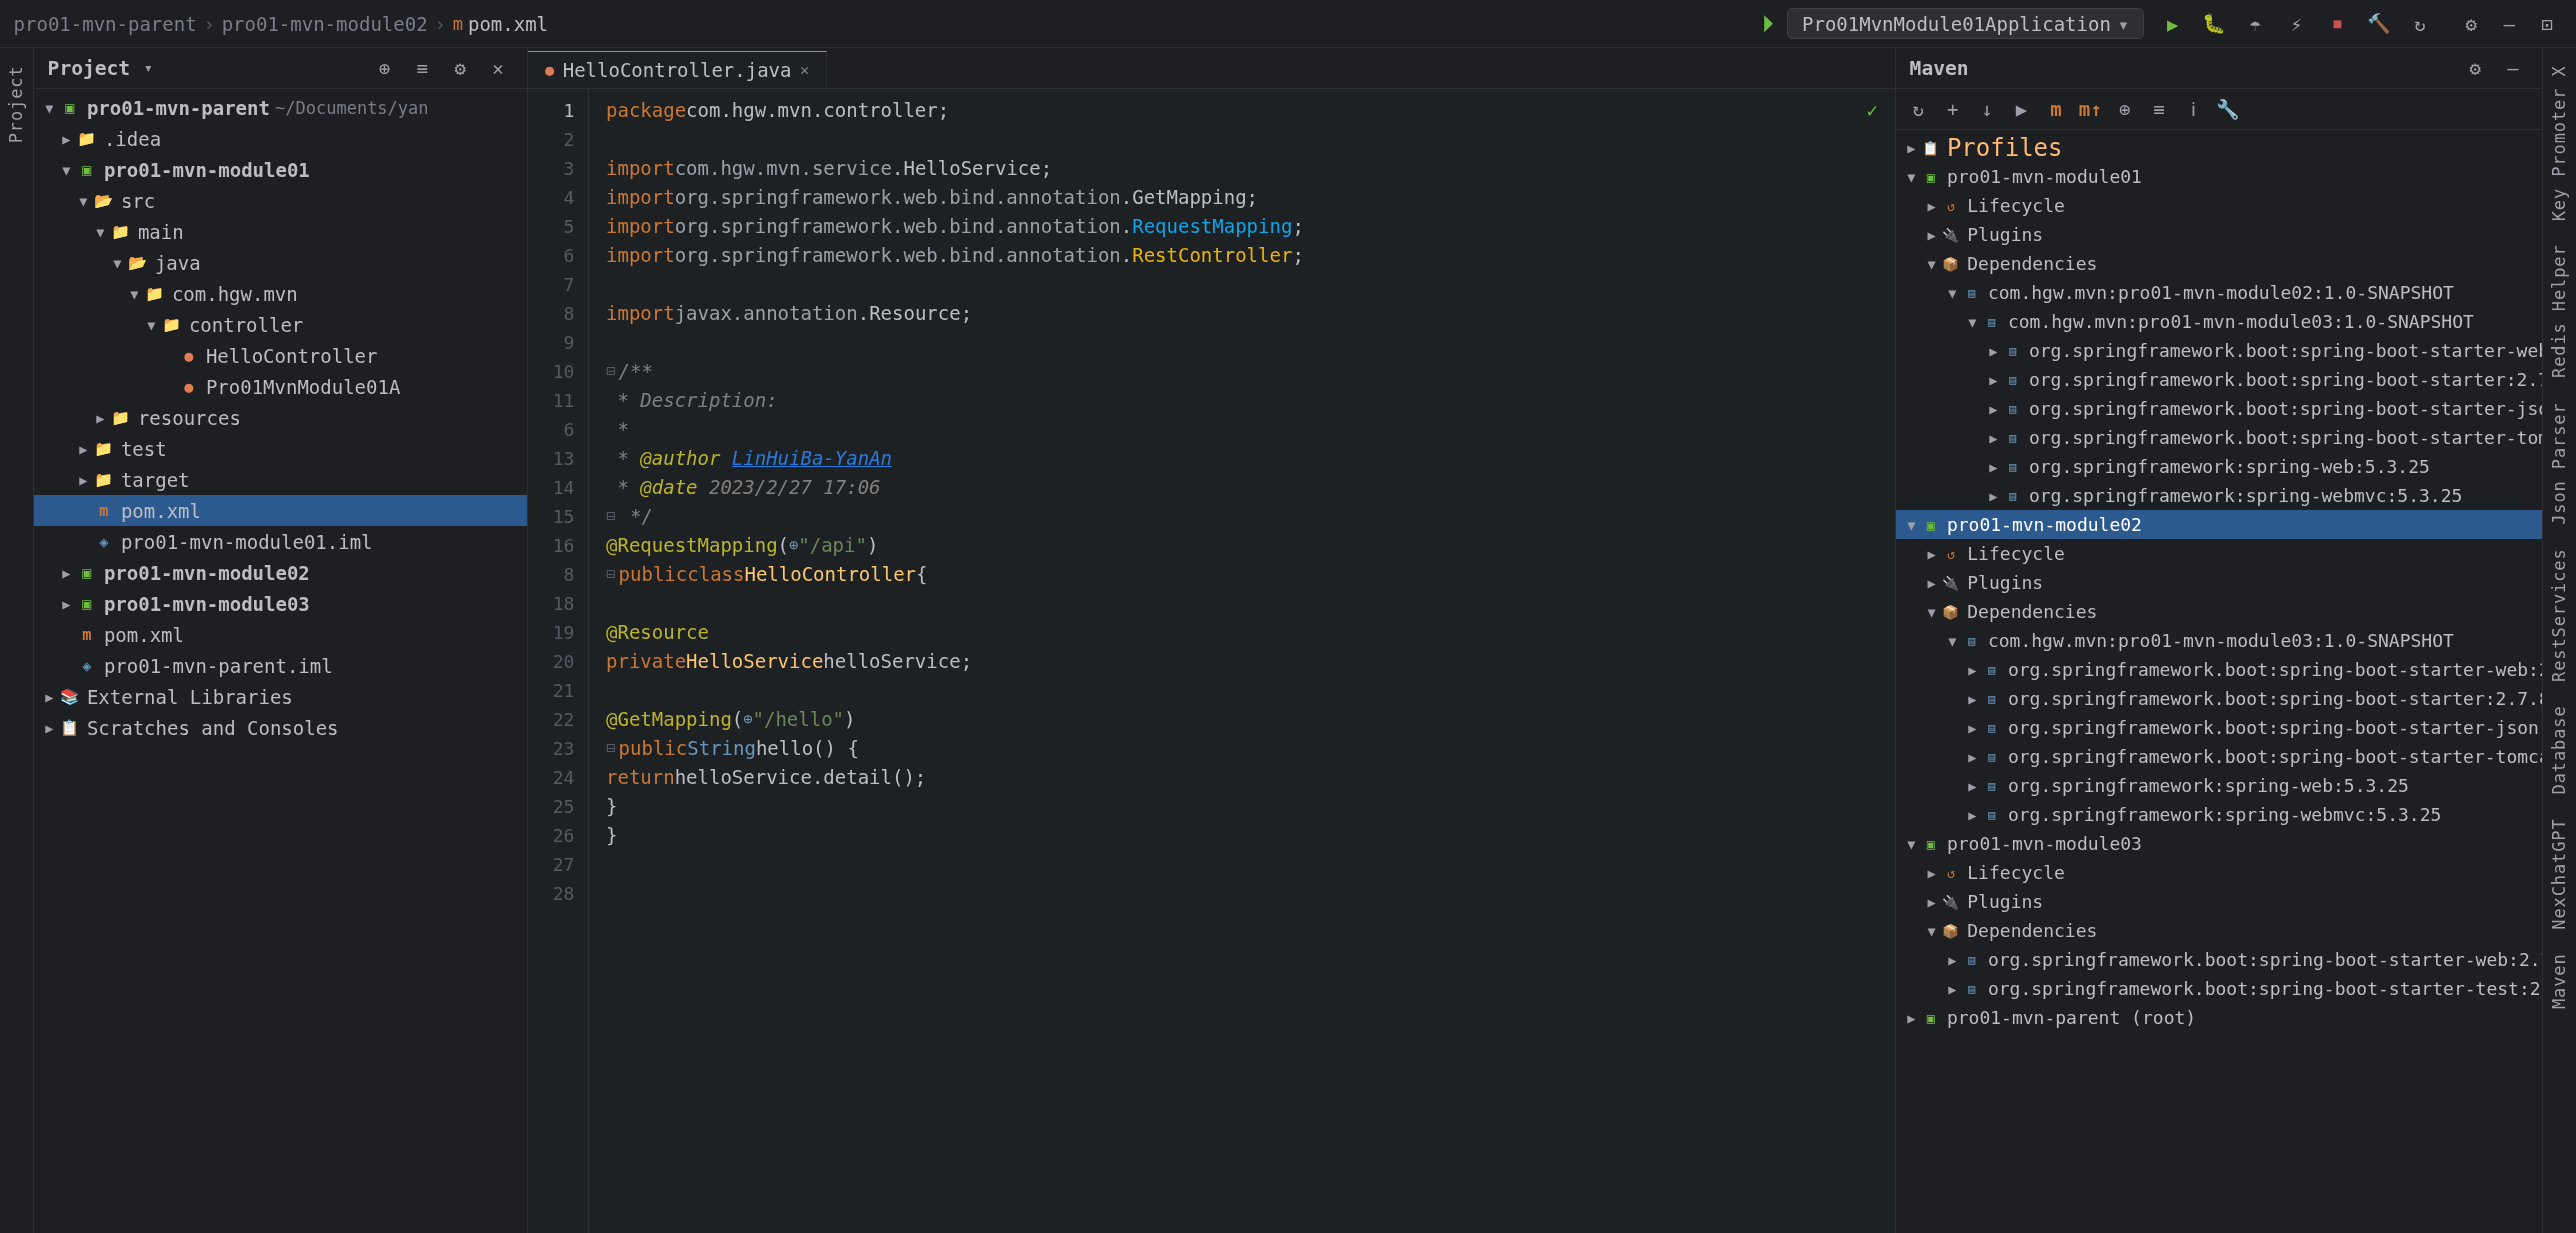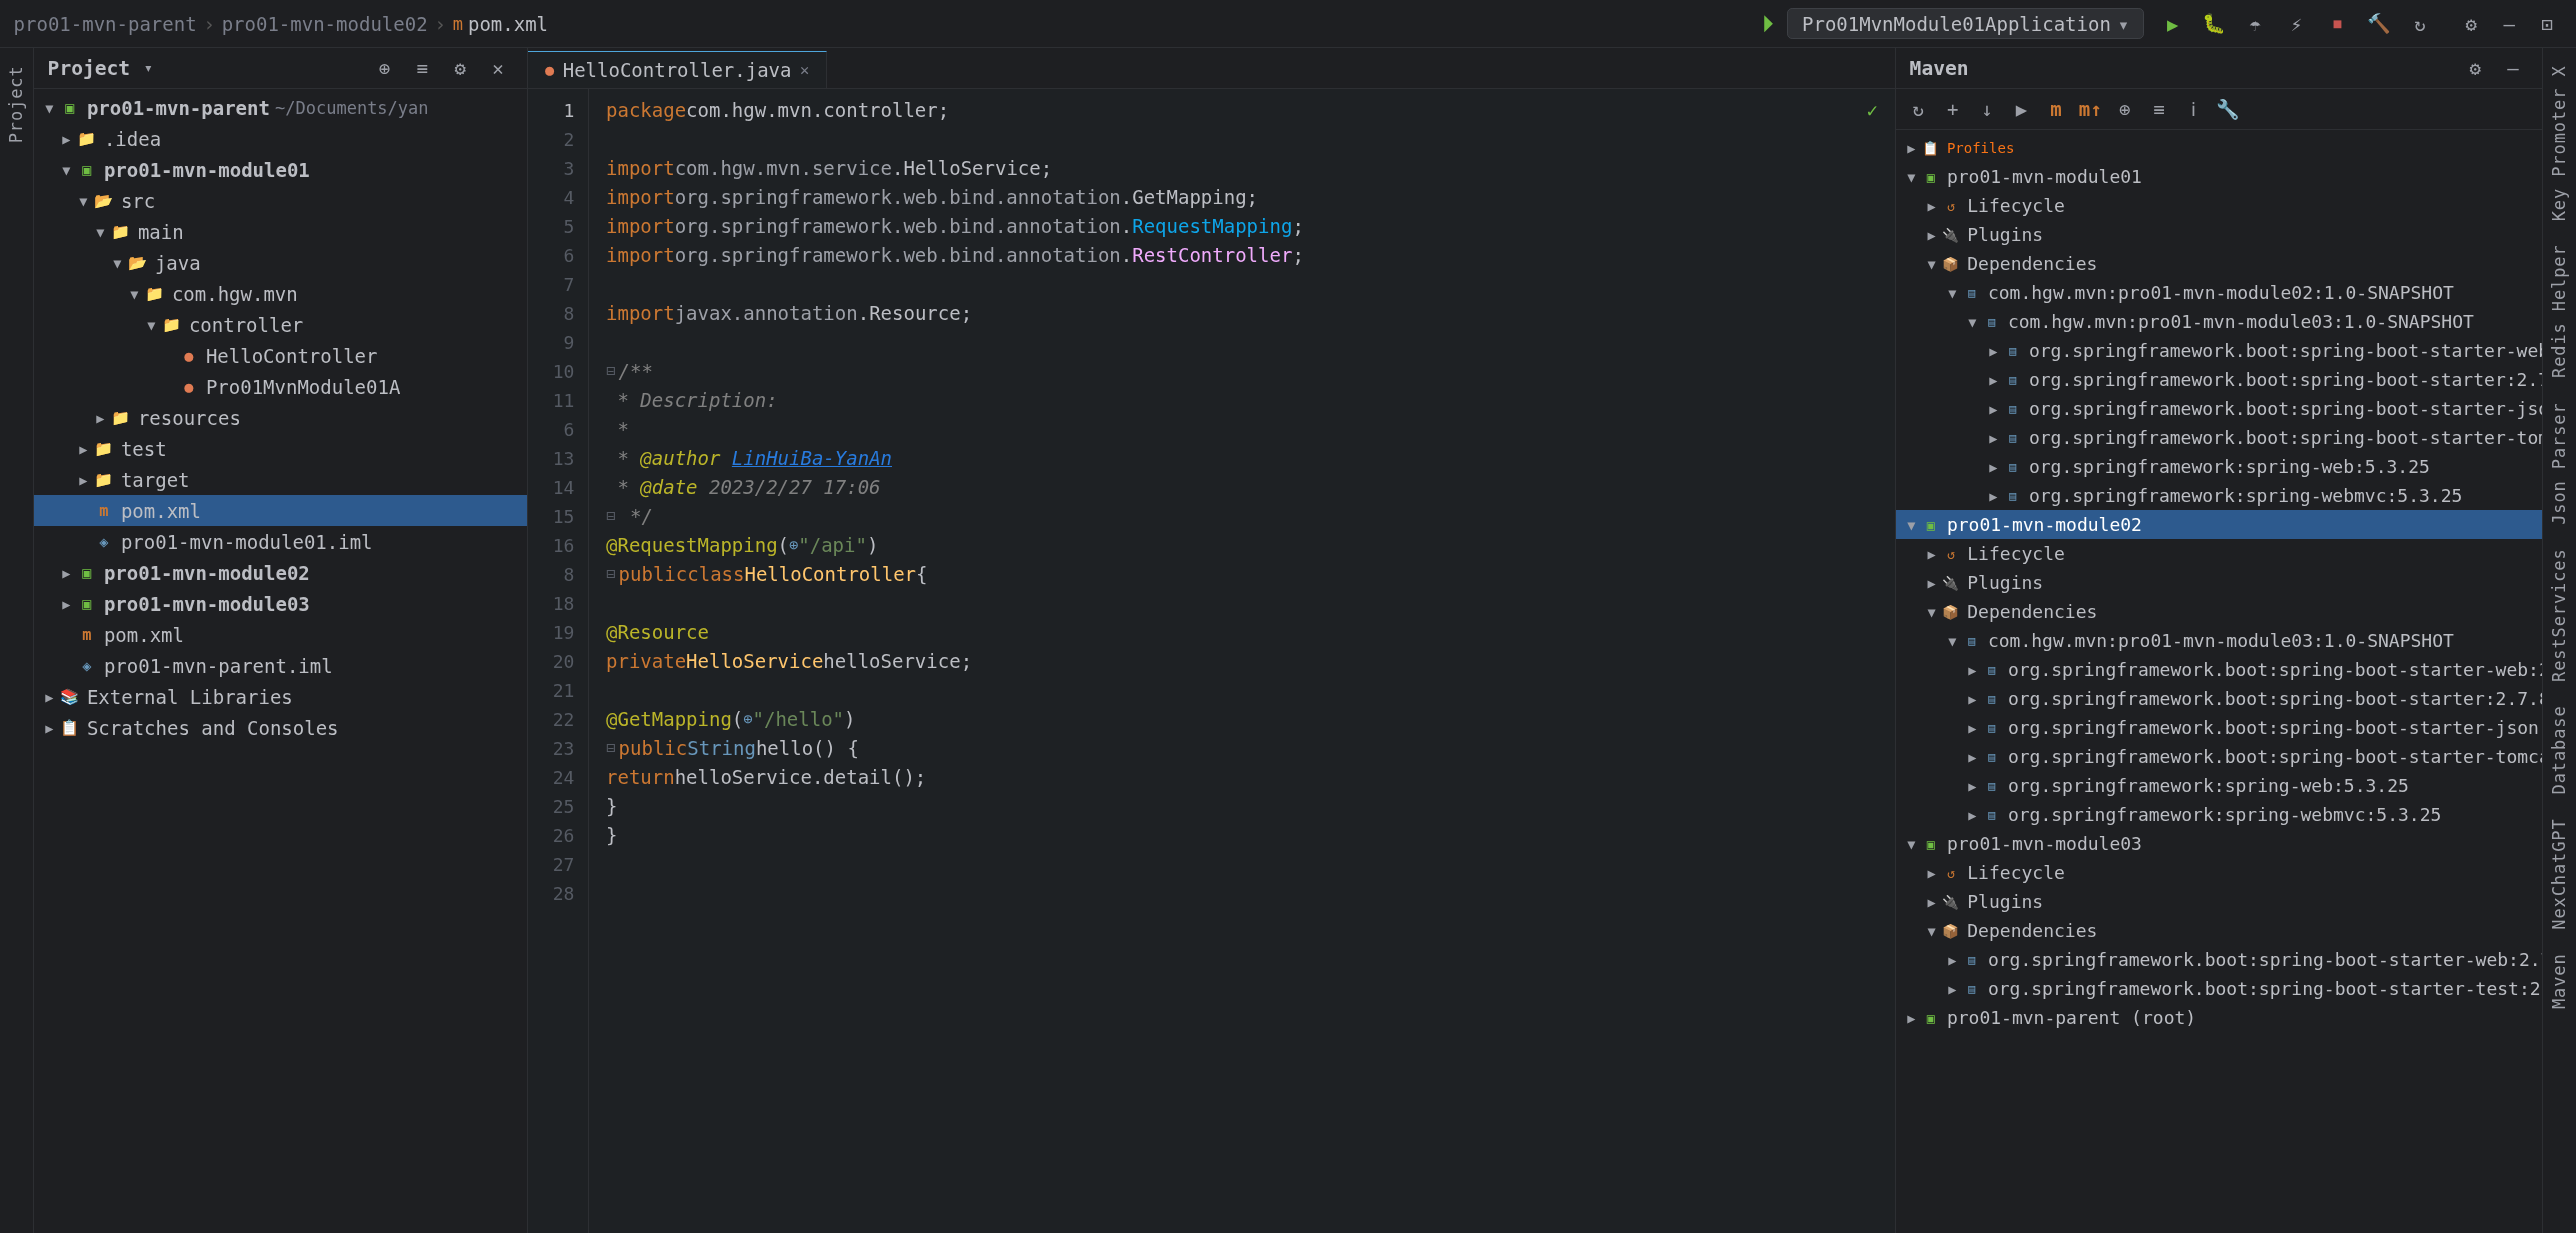--- a/index.html
+++ b/index.html
@@ -637,21 +637,21 @@
           <div class="line-number">27</div>
           <div class="line-number">28</div>
         </div>
       <div class="code-content" id="code-content-container">
 
       <div class="code-line"><span class="kw">package</span> <span class="plain">com.hgw.mvn.controller</span><span class="plain">;</span><span class="green-check">✓</span></div>
           <div class="code-line">&nbsp;</div>
           <div class="code-line"><span class="kw">import</span> <span style="color:#9da0a8">com.hgw.mvn.service</span><span class="plain">.</span><span style="color:#bcbec4">HelloService</span><span class="plain">;</span></div>
           <div class="code-line"><span class="kw">import</span> <span style="color:#9da0a8">org.springframework.web.bind.annotation</span><span class="plain">.</span><span style="color:#bcbec4">GetMapping</span><span class="plain">;</span></div>
           <div class="code-line"><span class="kw">import</span> <span style="color:#9da0a8">org.springframework.web.bind.annotation</span><span class="plain">.</span><span style="color:#0ea5e9">RequestMapping</span><span class="plain">;</span></div>
-          <div class="code-line"><span class="kw">import</span> <span style="color:#9da0a8">org.springframework.web.bind.annotation</span><span class="plain">.</span><span style="color:#f0abfc">RestController</span><span class="plain">;</span></div>
+          <div class="code-line"><span class="kw">import</span> <span style="color:#9da0a8">org.springframework.web.bind.annotation</span><span class="plain">.</span><span style="color:#eab308">RestController</span><span class="plain">;</span></div>
           <div class="code-line">&nbsp;</div>
           <div class="code-line"><span class="kw">import</span> <span style="color:#9da0a8">javax.annotation</span><span class="plain">.</span><span style="color:#bcbec4">Resource</span><span class="plain">;</span></div>
           <div class="code-line">&nbsp;</div>
           <div class="code-line"><span class="fold-icon">⊟</span><span class="cmt">/**</span></div>
           <div class="code-line"><span class="cmt"> * Description:</span></div>
           <div class="code-line"><span class="cmt"> *</span></div>
           <div class="code-line"><span class="cmt"> * <span style="color:#bbb529">@author</span> <span style="color:#287bde;text-decoration:underline">LinHuiBa-YanAn</span></span></div>
           <div class="code-line"><span class="cmt"> * <span style="color:#bbb529">@date</span> 2023/2/27 17:06</span></div>
           <div class="code-line"><span class="fold-icon">⊟</span><span class="cmt"> */</span></div>
           <div class="code-line"><span class="ann">@RequestMapping</span>(<span style="color:#6897bb;font-size:15.3px;">⊕</span><span class="str">"/api"</span>)</div>
@@ -690,21 +690,21 @@
       <div class="icon-btn">ℹ</div>
       <div class="icon-btn">🔧</div>
     </div>
     <div class="maven-tree" id="maven-tree-container">
         <div class="maven-item">
     <span style="display:inline-block;width:0px;flex-shrink:0;"></span>
     <span class="m-arrow">▶</span>
     <span class="m-icon">
             <span style="color:#e8a838;font-size:13.6px;">📋</span>
           </span>
-    <span style="font-size:14px;color:#f97316">Profiles</span>
+    <span style="font-size:24px;color:#fdba74">Profiles</span>
   </div>
         <div class="maven-item">
     <span style="display:inline-block;width:0px;flex-shrink:0;"></span>
     <span class="m-arrow">▼</span>
     <span class="m-icon">
             <span style="color:#6fbd43;font-size:13.6px;">▣</span>
           </span>
     <span style="font-size:18px;color:#bcbec4">pro01-mvn-module01</span>
   </div>
         <div class="maven-item">

